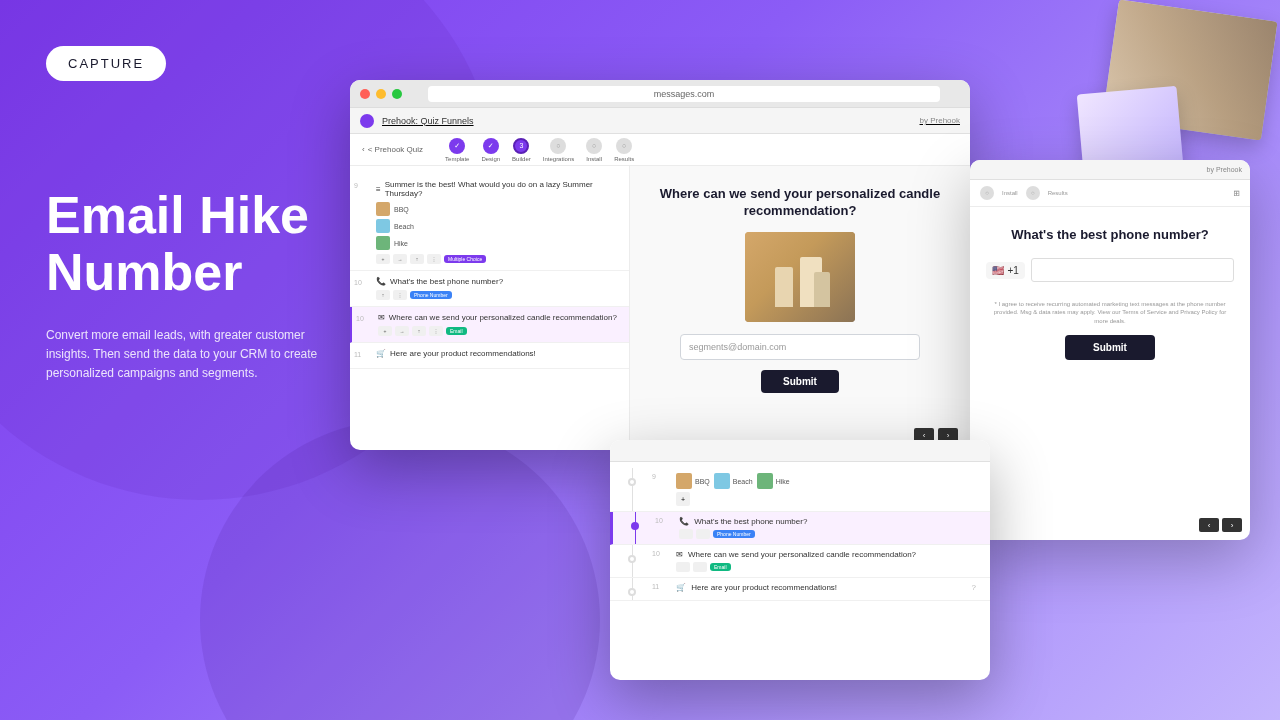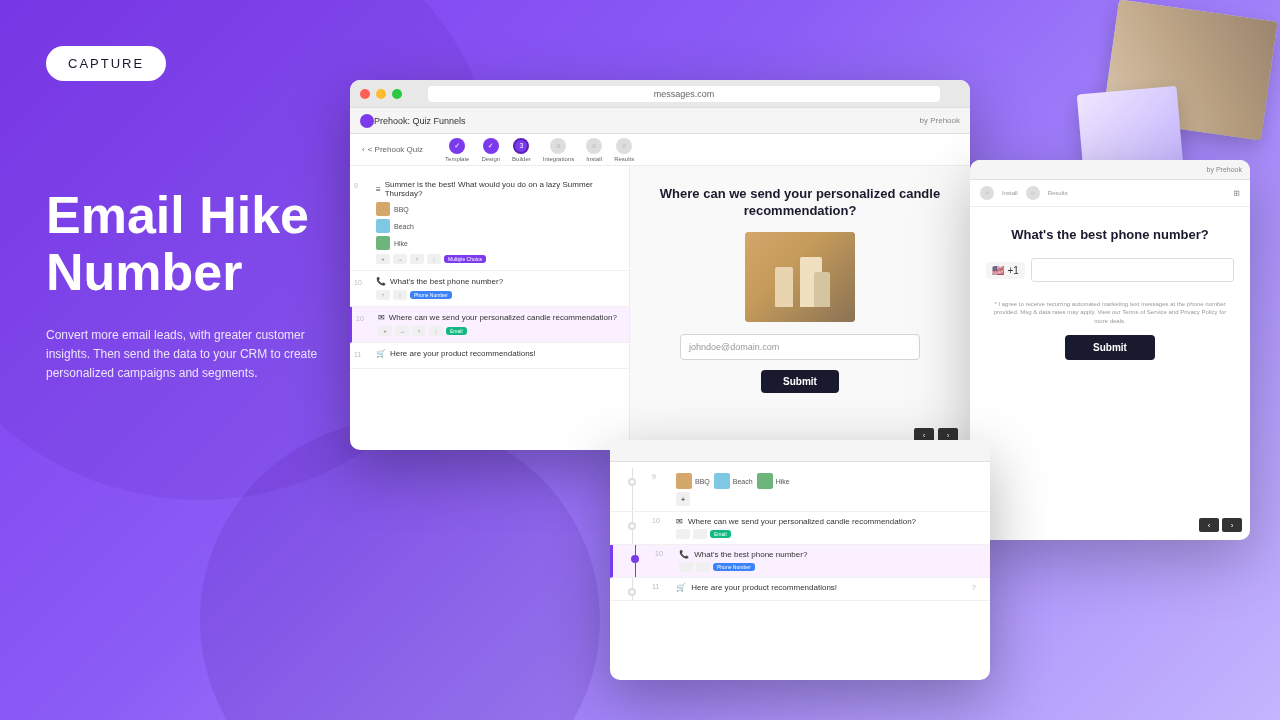--- a/index.html
+++ b/index.html
@@ -117,20 +117,22 @@
     }
 
     
     .app-header {
       height: 26px;
       background: #f5f5f5;
       border-bottom: 1px solid #e0e0e0;
       display: flex;
       align-items: center;
       padding: 0 10px;
+      gap: 8px;
+      text-decoration: underline;
     }
     .app-logo {
       width: 14px; height: 14px;
       background: #7c3aed;
       border-radius: 50%;
     }
     .app-title {
       font-size: 9px;
       color: #333;
     }
@@ -699,21 +701,21 @@
       <div class="preview-question">Where can we send your personalized candle recommendation?</div>
       <div class="preview-candle-img">
         <div style="width:100%;height:100%;background:linear-gradient(135deg,#d4a76a 0%,#c49a5a 40%,#8b7355 100%);position:relative;">
 
           <div style="position:absolute;bottom:15px;left:30px;width:18px;height:40px;background:#e8d5b0;border-radius:2px 2px 0 0;"></div>
           <div style="position:absolute;bottom:15px;left:55px;width:22px;height:50px;background:#f0e0c0;border-radius:2px 2px 0 0;"></div>
           <div style="position:absolute;bottom:15px;right:25px;width:16px;height:35px;background:#d4c4a0;border-radius:2px 2px 0 0;"></div>
         </div>
       </div>
       <div class="preview-email-input">
-        <span>johndoe@domain.com</span>
+        <span>segments@domain.com</span>
       </div>
       <div class="preview-submit-btn">Submit</div>
       <div class="preview-nav-buttons">
         <div class="nav-btn-small">‹</div>
         <div class="nav-btn-small">›</div>
       </div>
     </div>
   </div>
 </div>
 
@@ -772,54 +774,54 @@
               <div class="bv-thumb" style="background:#6db57a;"></div>
               <span>Hike</span>
             </div>
         </div>
         <div class="bv-toolbar">
           <div style="width:14px;height:14px;background:#f0f0f0;border-radius:2px;display:flex;align-items:center;justify-content:center;font-size:7px;">+</div>
         </div>
       </div>
     </div>
 
+    <div class="bv-item bv-active-item" style="position:relative;">
+      <div style="position:absolute;left:22px;top:0;bottom:0;width:1px;background:#7c3aed;"></div>
+      <div style="position:absolute;left:18px;top:10px;width:8px;height:8px;border-radius:50%;background:#7c3aed;z-index:1;"></div>
+      <span class="bv-num" style="margin-left:28px;">10</span>
+      <div style="margin-left:6px;flex:1;">
+        <div class="bv-title">
+          <span style="margin-right:3px;">📞</span>
+          <span>What's the best phone number?</span>
+        </div>
+        <div class="bv-toolbar">
+          <div style="width:14px;height:10px;background:#f0f0f0;border-radius:2px;"></div>
+          <div style="width:14px;height:10px;background:#f0f0f0;border-radius:2px;"></div>
+          <div class="badge-blue" style="font-size:5px;padding:1px 4px;border-radius:3px;background:#3b82f6;color:white;">Phone Number</div>
+        </div>
+      </div>
+    </div>
+
     <div class="bv-item" style="position:relative;">
       <div style="position:absolute;left:22px;top:0;bottom:0;width:1px;background:#e0e0e0;"></div>
       <div style="position:absolute;left:18px;top:10px;width:8px;height:8px;border-radius:50%;background:white;border:2px solid #ddd;z-index:1;"></div>
       <span class="bv-num" style="margin-left:28px;">10</span>
       <div style="margin-left:6px;flex:1;">
         <div class="bv-title">
           <span style="margin-right:3px;">✉</span>
           <span>Where can we send your personalized candle recommendation?</span>
         </div>
         <div class="bv-toolbar">
           <div style="width:14px;height:10px;background:#f0f0f0;border-radius:2px;"></div>
           <div style="width:14px;height:10px;background:#f0f0f0;border-radius:2px;"></div>
           <div class="badge-green" style="font-size:5px;padding:1px 4px;border-radius:3px;background:#10b981;color:white;">Email</div>
         </div>
       </div>
     </div>
 
-    <div class="bv-item bv-active-item" style="position:relative;">
-      <div style="position:absolute;left:22px;top:0;bottom:0;width:1px;background:#7c3aed;"></div>
-      <div style="position:absolute;left:18px;top:10px;width:8px;height:8px;border-radius:50%;background:#7c3aed;z-index:1;"></div>
-      <span class="bv-num" style="margin-left:28px;">10</span>
-      <div style="margin-left:6px;flex:1;">
-        <div class="bv-title">
-          <span style="margin-right:3px;">📞</span>
-          <span>What's the best phone number?</span>
-        </div>
-        <div class="bv-toolbar">
-          <div style="width:14px;height:10px;background:#f0f0f0;border-radius:2px;"></div>
-          <div style="width:14px;height:10px;background:#f0f0f0;border-radius:2px;"></div>
-          <div class="badge-blue" style="font-size:5px;padding:1px 4px;border-radius:3px;background:#3b82f6;color:white;">Phone Number</div>
-        </div>
-      </div>
-    </div>
-
     <div class="bv-item" style="position:relative;">
       <div style="position:absolute;left:22px;top:0;bottom:0;width:1px;background:#e0e0e0;"></div>
       <div style="position:absolute;left:18px;top:10px;width:8px;height:8px;border-radius:50%;background:white;border:2px solid #ddd;z-index:1;"></div>
       <span class="bv-num" style="margin-left:28px;">11</span>
       <div style="margin-left:6px;flex:1;">
         <div class="bv-title">
           <span style="margin-right:3px;">🛒</span>
           <span>Here are your product recommendations!</span>
         </div>
       </div>

